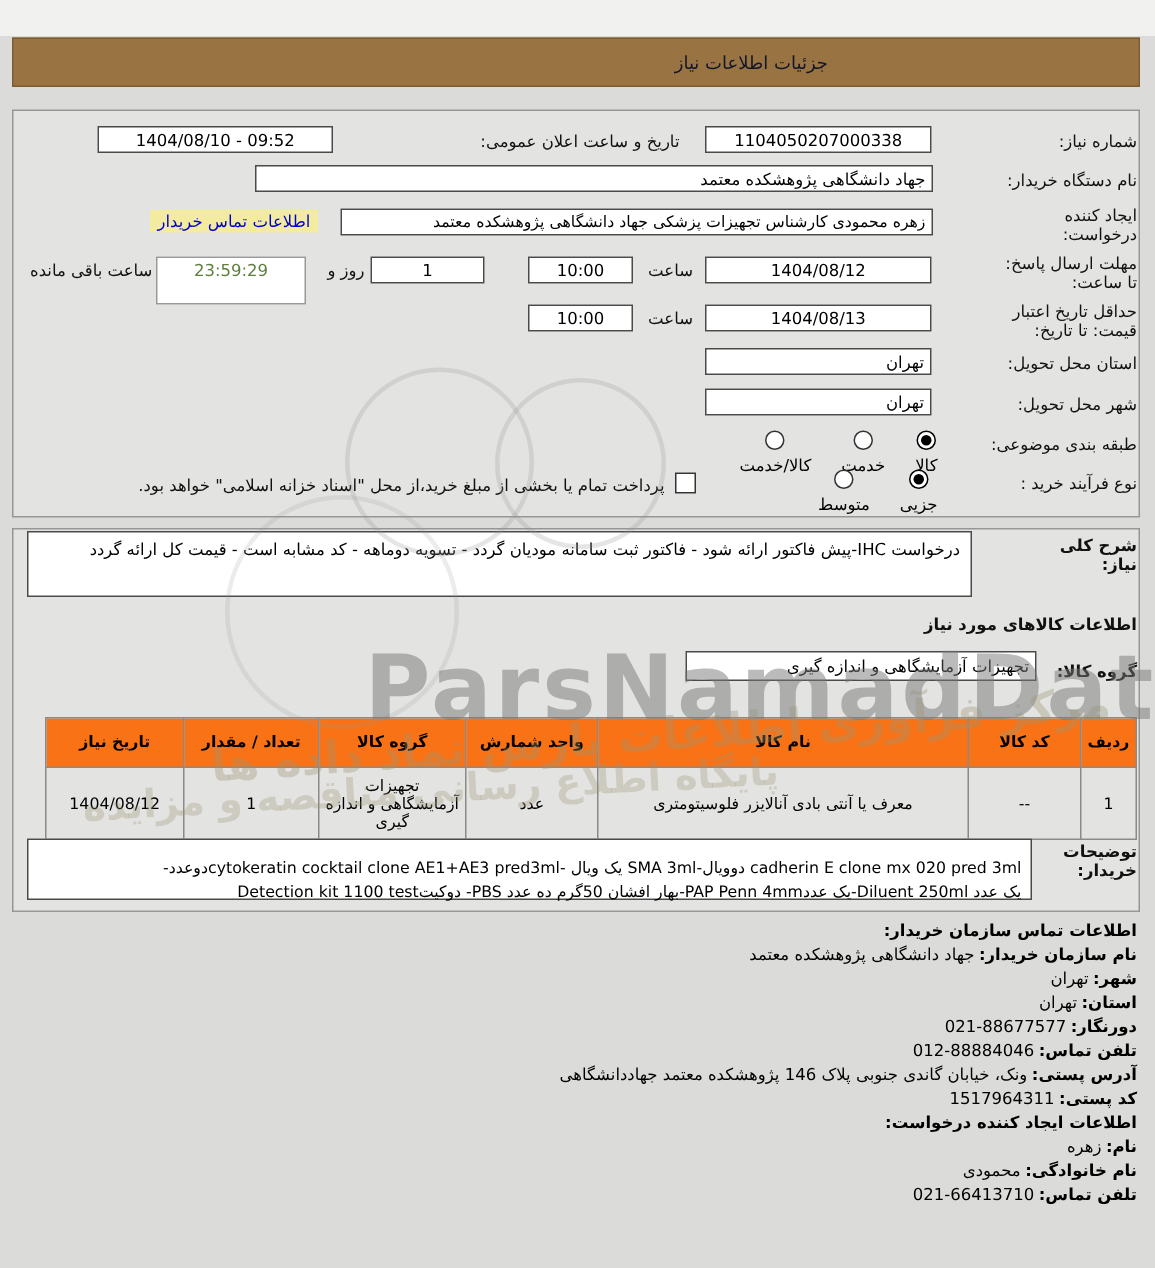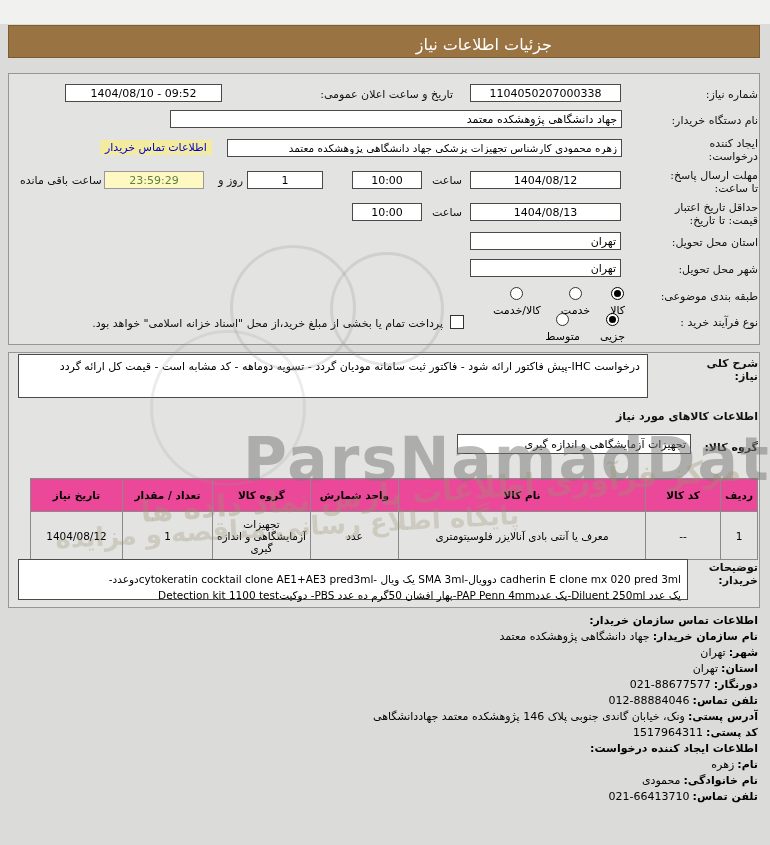--- a/index.html
+++ b/index.html
@@ -1,42 +1,42 @@
 <!DOCTYPE html>
 <html lang="fa"><head>
 <meta charset="utf-8">
 <style>
   html,body{margin:0;padding:0;}
   body{background:#DBDBD9;font-family:"DejaVu Sans","Liberation Sans",sans-serif;}
   #stage{position:relative;width:770px;height:845px;overflow:hidden;background:#DBDBD9;}
   .topstrip{position:absolute;left:0;top:0;width:770px;height:24px;background:#F1F1EF;}
   .titlebar{position:absolute;left:8px;top:25px;width:752px;height:33px;background:#9A7342;border:1px solid #7d5c31;box-sizing:border-box;}
-  .titlebar span{position:absolute;right:207px;top:9px;color:#ffffff;font-size:16px;direction:rtl;}
+  .titlebar span{position:absolute;right:207px;top:9px;color:#0f172a;font-size:12px;direction:rtl;}
   .panel{position:absolute;left:8px;background:#E3E3E1;border:1px solid #969696;box-sizing:border-box;z-index:0;}
   #panel1{top:73px;width:752px;height:272px;}
   #panel2{top:352px;width:752px;height:256px;}
   .lbl{position:absolute;font-size:11px;color:#111;direction:rtl;white-space:nowrap;z-index:2;}
   .lbl2{line-height:13px;text-align:right;white-space:normal;}
   .b{font-weight:bold;}
   .inp{position:absolute;background:#fff;border:1px solid #4a4a4a;font-size:11px;height:18px;padding:0 4px;box-sizing:border-box;font-family:inherit;color:#000;z-index:2;}
   .ctr{text-align:center;}
   .rtl{direction:rtl;text-align:right;}
   .link{position:absolute;font-size:11px;color:#0000CC;background:#F3ECA0;padding:1px 5px;direction:rtl;cursor:pointer;z-index:2;white-space:nowrap;}
-  .count{position:absolute;background:#fef9c3;border:1px solid #999;color:#5F7F3F;font-size:11px;text-align:center;height:18px;line-height:17px;box-sizing:border-box;z-index:2;}
+  .count{position:absolute;background:#ffffff;border:1px solid #999;color:#5F7F3F;font-size:11px;text-align:center;height:32px;line-height:17px;box-sizing:border-box;z-index:2;}
   .rgroup{position:absolute;direction:rtl;display:flex;gap:20px;font-size:11px;align-items:center;z-index:2;}
   .ropt{display:flex;align-items:center;gap:4px;direction:rtl;flex-direction:column;}
   .radio{display:inline-block;width:11px;height:11px;border:1px solid #333;border-radius:50%;background:#fff;position:relative;flex:0 0 auto;}
   .radio.sel{border:1px solid #000;}
   .radio.sel::after{content:"";position:absolute;left:2px;top:2px;width:7px;height:7px;border-radius:50%;background:#000;}
   .cbox{position:absolute;width:12px;height:12px;background:#fff;border:1px solid #333;z-index:2;}
   .box{position:absolute;background:#fff;border:1px solid #4a4a4a;font-size:11px;box-sizing:border-box;z-index:2;color:#000;}
   #desc-box{left:18px;top:354px;width:630px;height:44px;padding:4px 7px;direction:rtl;line-height:16px;}
   #notes-box{left:18px;top:559px;width:670px;height:41px;padding:11px 6px;direction:ltr;text-align:right;line-height:16px;font-size:10.5px;}
   table.items{position:absolute;left:30px;top:478px;width:727px;border-collapse:collapse;table-layout:fixed;font-size:10.5px;z-index:2;color:#000;}
-  .items th{background:#ec4899;border:1px solid #8a8a8a;height:30px;font-weight:bold;padding:1px 2px;text-align:center;}
+  .items th{background:#f97316;border:1px solid #8a8a8a;height:30px;font-weight:bold;padding:1px 2px;text-align:center;}
   .items td{border:1px solid #8a8a8a;height:45px;text-align:center;padding:1px 4px;background:transparent;}
   .cline{position:absolute;right:12px;direction:rtl;font-size:11px;white-space:nowrap;z-index:2;color:#000;}
   .cline .pfx{font-weight:bold;margin-left:3px;}
   .wm{position:absolute;pointer-events:none;z-index:40;}
   #wm-brand{left:243px;top:424px;font-size:60px;font-weight:bold;letter-spacing:2px;color:rgba(120,120,120,.5);}
   #wm-fa1{left:140px;top:473px;font-size:30px;font-weight:bold;color:rgba(155,145,115,.35);direction:rtl;transform:rotate(-4deg);}
   #wm-fa2{left:55px;top:512px;font-size:26px;font-weight:bold;color:rgba(155,145,115,.30);direction:rtl;transform:rotate(-3deg);}
   #wm-digits{left:458px;top:247px;width:118px;font-size:38px;font-weight:bold;line-height:40px;color:rgba(125,125,125,.38);word-break:break-all;letter-spacing:3px;}
   .wm-circle{border:3px solid rgba(150,150,150,.25);border-radius:50%;}
 </style>

